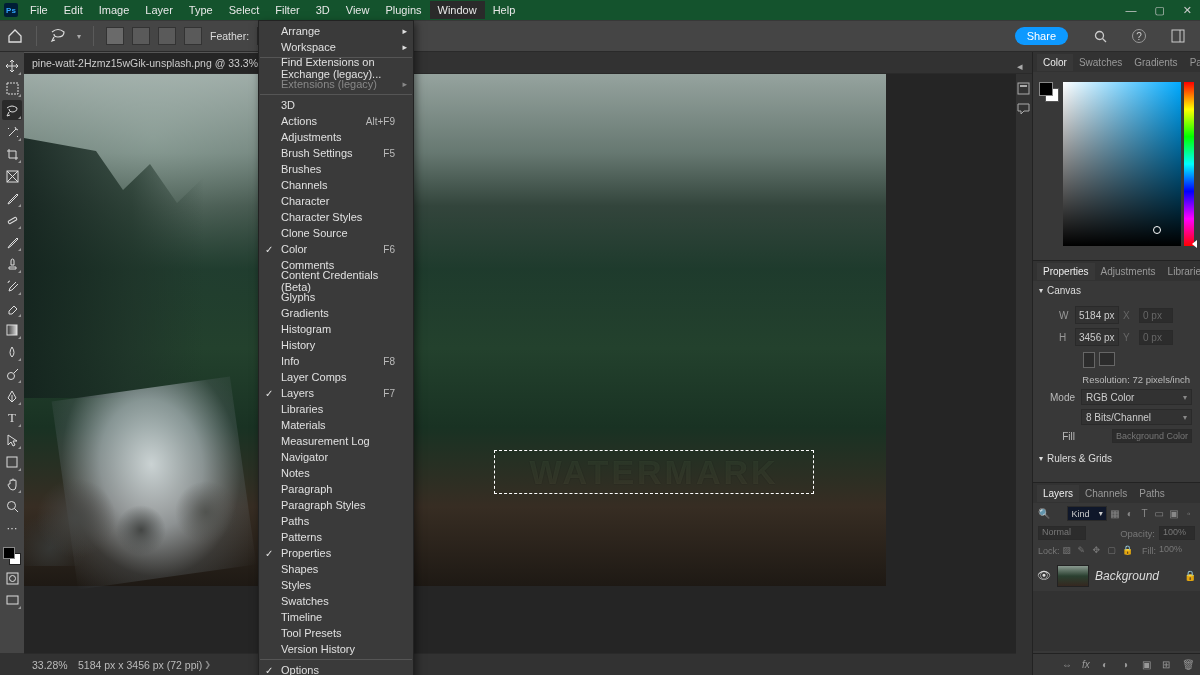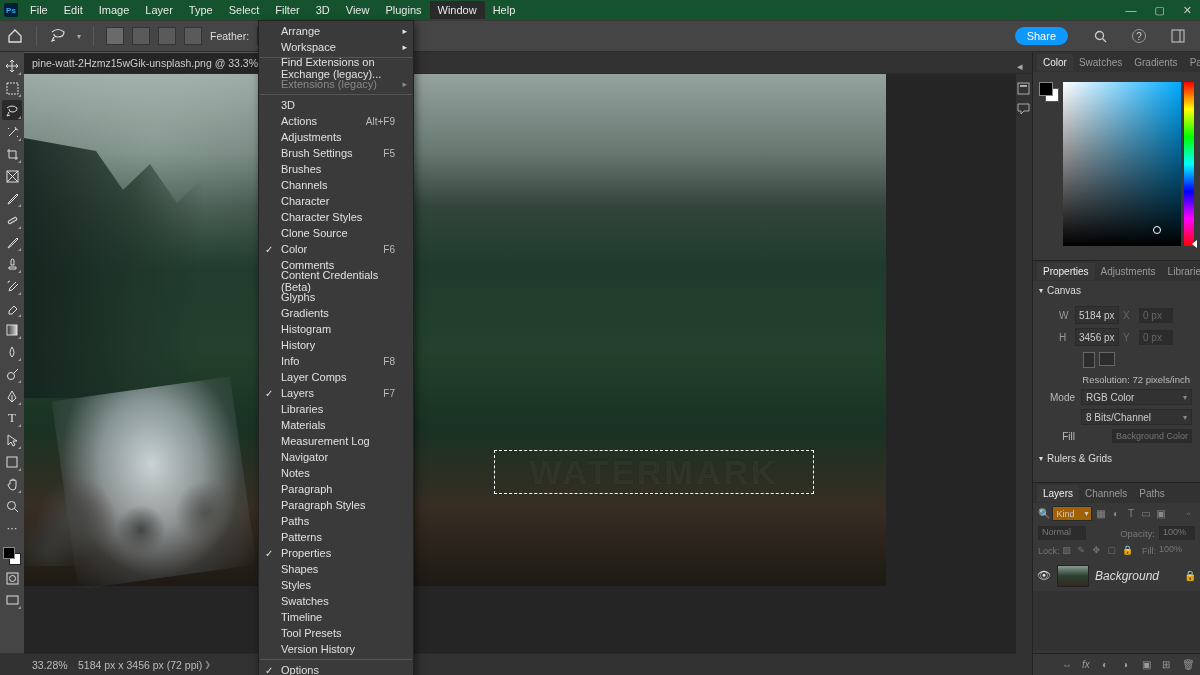--- a/index.html
+++ b/index.html
@@ -98,21 +98,21 @@
 .orient{width:16px;height:14px;border:1px solid #666;background:#2c2c2c;}
 .res-txt{text-align:right;padding:2px 10px;font-size:9.5px;color:#bbb;}
 .mode-row{display:flex;align-items:center;gap:6px;padding:2px 8px;}
 .mode-row .ml{width:34px;font-size:10px;color:#bbb;text-align:right;}
 .sel{flex:1;height:16px;background:#323232;border:1px solid #2a2a2a;font-size:10px;color:#ccc;padding:0 4px;display:flex;align-items:center;justify-content:space-between;}
 .sel .ar{font-size:8px;color:#888;}
 .fill-btn{width:80px;height:14px;background:#2c2c2c;border:1px solid #2a2a2a;font-size:9px;color:#777;text-align:center;margin-left:auto;padding-top:1px;}
 
 .layers-panel{border-top:1px solid #222;flex:1;display:flex;flex-direction:column;}
 .layers-filter{display:flex;align-items:center;gap:2px;padding:3px 5px;font-size:10px;}
-.layers-filter .fsel{width:40px;height:15px;background:#a16207;border:1px solid #2a2a2a;display:flex;align-items:center;padding:0 3px;font-size:9px;}
+.layers-filter .fsel{width:40px;height:15px;background:#0f172a;border:1px solid #2a2a2a;display:flex;align-items:center;padding:0 3px;font-size:9px;margin-left:15px;}
 .layers-filter .ficn{width:13px;height:13px;color:#888;font-size:10px;display:flex;align-items:center;justify-content:center;}
 .layers-row2{display:flex;align-items:center;padding:2px 5px;gap:4px;font-size:9.5px;color:#777;}
 .layers-row2 .osel{width:48px;height:14px;background:#2c2c2c;border:1px solid #2a2a2a;font-size:9px;padding:0 3px;}
 .layers-row2 .spacer{flex:1;}
 .lock-row{display:flex;align-items:center;padding:2px 5px;gap:3px;font-size:9px;color:#777;}
 .lock-row .licn{width:12px;height:12px;font-size:9px;color:#777;}
 .layer-list{flex:1;background:#323232;margin:2px 0;}
 .layer-item{display:flex;align-items:center;height:30px;padding:0 4px;gap:6px;background:#383838;}
 .layer-item .eye{width:14px;height:14px;color:#ddd;font-size:11px;}
 .layer-item .thumb{width:32px;height:22px;background:linear-gradient(to bottom,#8a9a90 0%,#2a4030 50%,#352820 100%);border:1px solid #222;}

